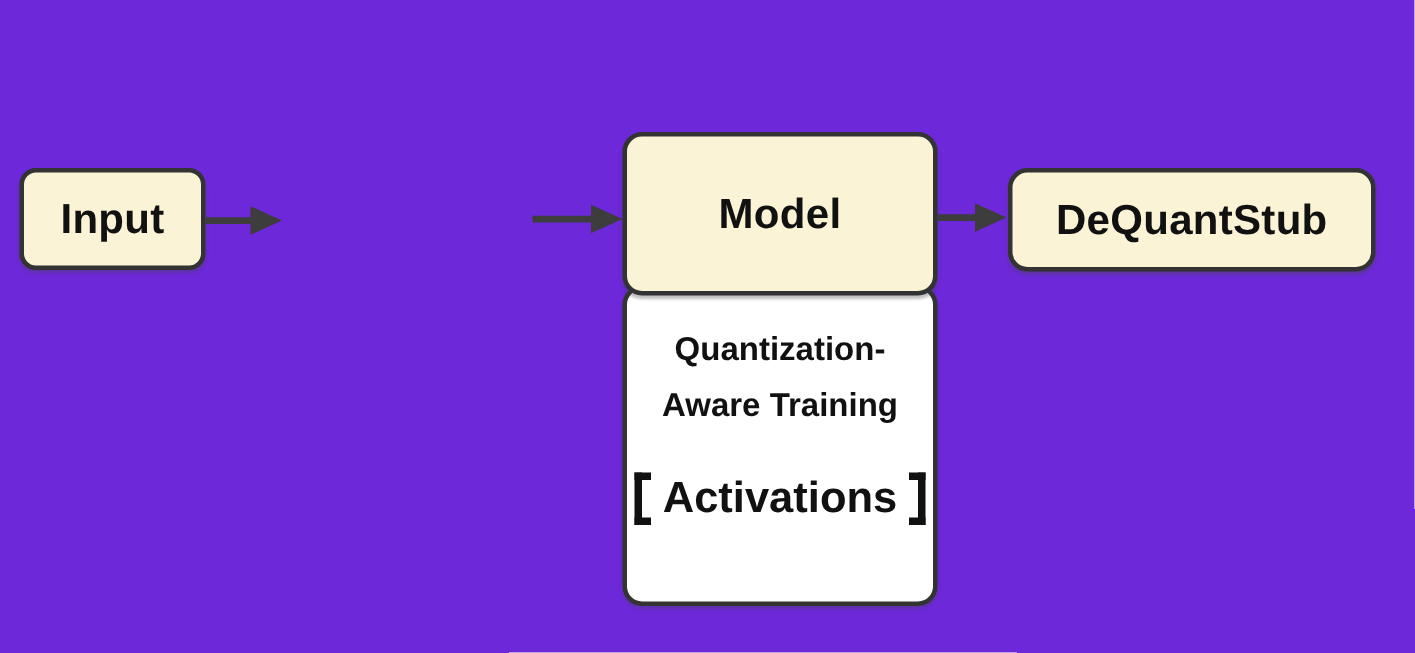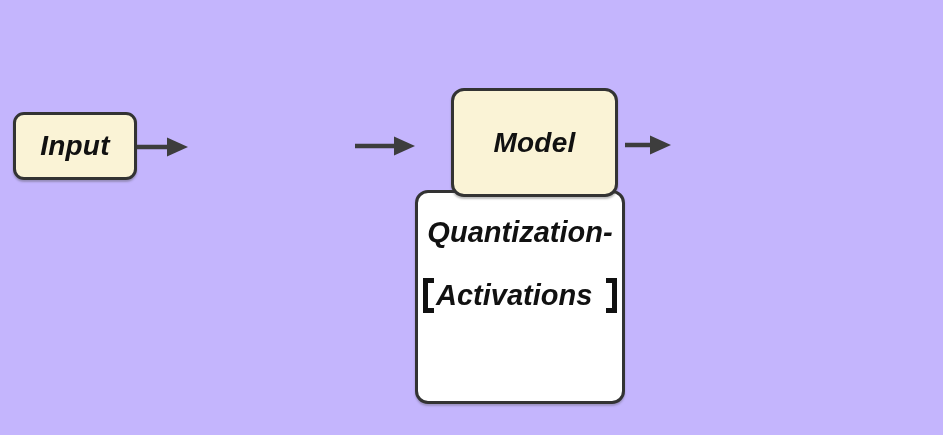--- a/index.html
+++ b/index.html
@@ -4,44 +4,43 @@
 <style>
   html, body {
     margin: 0;
     padding: 0;
     background: #ffffff;
   }
   #canvas {
     position: relative;
     width: 943px;
     height: 435px;
-    background: #c4b5fd;
+    background: #6d28d9;
     overflow: hidden;
     font-family: "Liberation Sans", "DejaVu Sans", sans-serif;
     color: #111111;
-    font-style: italic;
   }
   .node {
     position: absolute;
     display: flex;
     align-items: center;
     justify-content: center;
     background: #FAF3D6;
     border: 3px solid #333333;
     border-radius: 11px;
     box-shadow: 0 2px 2px rgba(70,70,70,0.35);
     font-size: 28px;
     font-weight: 600;
     letter-spacing: 0.2px;
     box-sizing: border-box;
     z-index: 2;
   }
   #node-input       { left: 13px;  top: 112px; width: 124px; height: 68px; }
   #node-quantstub   { left: 188px; top: 112px; width: 167px; height: 68px; }
-  #node-model       { left: 415px; top: 88px;  width: 167px; height: 109px; border-radius: 13px; margin-left: 36px; }
+  #node-model       { left: 415px; top: 88px;  width: 210px; height: 109px; border-radius: 13px; }
   #node-dequantstub { left: 672px; top: 112px; width: 245px; height: 69px; border-radius: 13px; }
 
   #annotation-box {
     position: absolute;
     left: 415px;
     top: 190px;
     width: 210px;
     height: 214px;
     background: #ffffff;
     border: 3px solid #333333;
@@ -49,21 +48,21 @@
     box-shadow: 0 2px 2px rgba(70,70,70,0.3);
     box-sizing: border-box;
     z-index: 1;
     display: flex;
     flex-direction: column;
     align-items: center;
   }
   .annotation-text {
     margin-top: 21px;
     text-align: center;
-    font-size: 29px;
+    font-size: 22px;
     font-weight: 600;
     line-height: 37px;
     white-space: nowrap;
   }
   .bracket-group {
     margin-top: 27px;
     display: flex;
     align-items: stretch;
     justify-content: center;
     width: 194px;
@@ -78,21 +77,21 @@
     border-top: 5px solid #111111;
     border-bottom: 5px solid #111111;
   }
   .bracket-right {
     border-right: 5px solid #111111;
     border-top: 5px solid #111111;
     border-bottom: 5px solid #111111;
   }
   .bracket-lines {
     flex: 1;
-    text-align: left;
+    text-align: center;
     font-size: 29px;
     font-weight: 600;
     line-height: 35px;
     padding: 0 2px;
   }
   #arrow-layer {
     position: absolute;
     left: 0;
     top: 0;
     width: 943px;
@@ -111,30 +110,34 @@
   </div>
 
 
   <div class="node" id="node-model">
     <span>Model</span>
   </div>
 
   <div id="annotation-box">
     <div class="annotation-text">
       <div>Quantization-</div>
+      <div>Aware Training</div>
     </div>
     <div class="bracket-group">
       <div class="bracket bracket-left"></div>
       <div class="bracket-lines">
         <div>Activations</div>
       </div>
       <div class="bracket bracket-right"></div>
     </div>
   </div>
 
+  <div class="node" id="node-dequantstub">
+    <span>DeQuantStub</span>
+  </div>
 
   <svg id="arrow-layer" viewBox="0 0 943 435" xmlns="http://www.w3.org/2000/svg">
     <g>
       <line x1="137" y1="147" x2="170" y2="147" stroke="#3D3D3D" stroke-width="4.5"></line>
       <polygon points="188,147 167,137.5 167,156.5" fill="#3D3D3D"></polygon>
     </g>
     <g>
       <line x1="355" y1="146" x2="397" y2="146" stroke="#3D3D3D" stroke-width="4.5"></line>
       <polygon points="415,146 394,136.5 394,155.5" fill="#3D3D3D"></polygon>
     </g>

